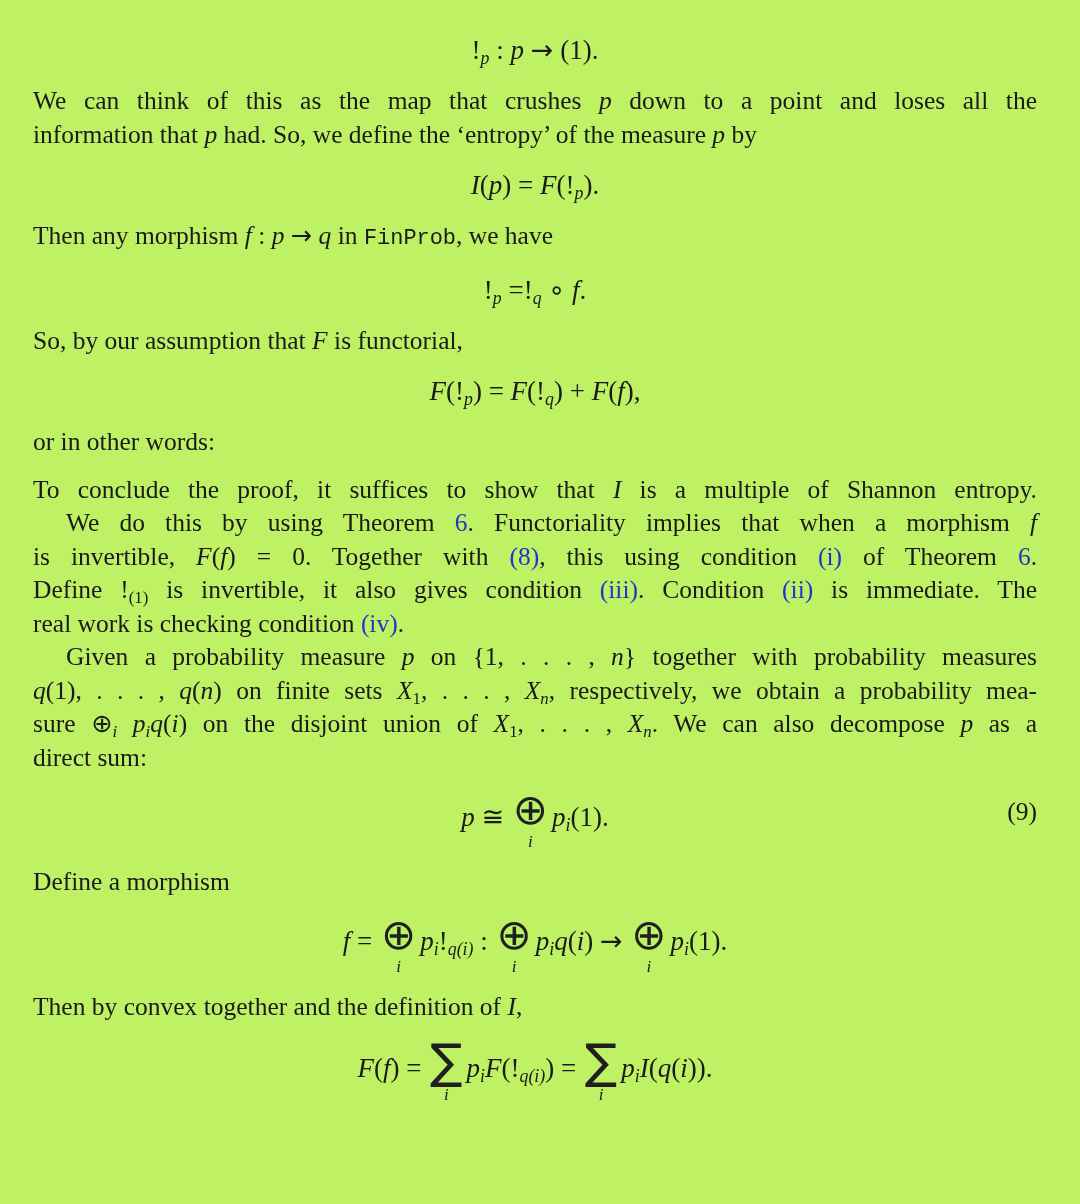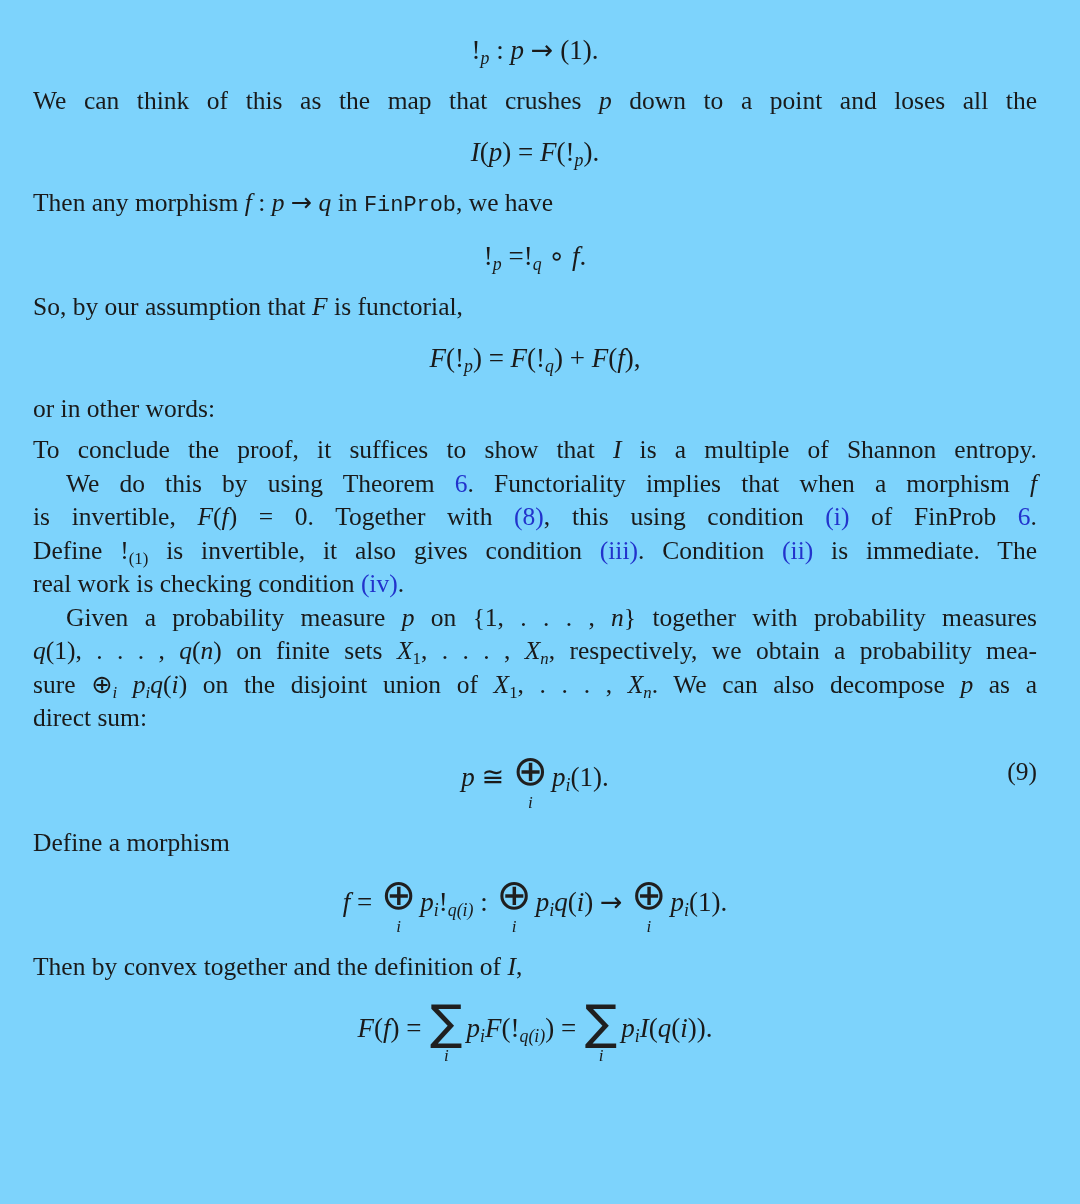--- a/index.html
+++ b/index.html
@@ -1,21 +1,21 @@
 <!DOCTYPE html>
 <html><head>
 <meta charset="utf-8">
 <style>
   html,body { margin:0; padding:0; background:#ffffff; }
   .page {
     position:relative;
     width:1080px; height:1204px;
     box-sizing:border-box;
     padding:16px 43px 0 33px;
-    background:#7dd3fc;
+    background:#bef264;
     font-family:"Liberation Serif", serif;
     font-size:25.5px;
     color:#1a1a1a;
     overflow:hidden;
   }
   .line {
     line-height:33.5px;
     text-align:justify;
     text-align-last:justify;
   }
@@ -26,21 +26,21 @@
   .msub { font-size:66%; vertical-align:-0.3em; line-height:0; }
   .sym { font-family:"DejaVu Sans", sans-serif; }
   .mlink { color:#2233cc; }
   .eq {
     position:relative;
     text-align:center;
     font-size:27px;
     line-height:40px;
     margin:14px 0;
   }
-  .para { margin:8px 0; }
+  .para { margin:14px 0; }
   .textblock { margin:0 0; }
   .eqnum {
     position:absolute; right:0; top:50%;
     transform:translateY(-50%);
     font-size:25.5px; color:#1a1a1a;
   }
   .eq.bigrow .eqnum { top:38%; }
   .opstack {
     display:inline-flex; flex-direction:column; align-items:center;
     vertical-align:middle; margin:0 4px 0 2px;
@@ -57,20 +57,21 @@
 <body>
 
 <div class="page">
 
   <div class="eq">
     <span><span>!</span><span class="mi msub">p</span><span> : </span><span class="mi">p</span><span> </span><span class="sym">→</span><span> (1).</span></span>
   </div>
 
   <div class="para">
     <div class="line"><span>We can think of this as the map that crushes </span><span class="mi">p</span><span> down to a point and loses all the</span></div>
+    <div class="line end"><span>information that </span><span class="mi">p</span><span> had. So, we define the ‘entropy’ of the measure </span><span class="mi">p</span><span> by</span></div>
   </div>
 
   <div class="eq">
     <span><span class="mi">I</span><span>(</span><span class="mi">p</span><span>) = </span><span class="mi">F</span><span>(!</span><span class="mi msub">p</span><span>).</span></span>
   </div>
 
   <div class="para">
     <div class="line end"><span>Then any morphism </span><span class="mi">f</span><span> : </span><span class="mi">p</span><span> </span><span class="sym">→</span><span> </span><span class="mi">q</span><span> in </span><span class="tt">FinProb</span><span>, we have</span></div>
   </div>
 
@@ -87,21 +88,21 @@
   </div>
 
   <div class="para">
     <div class="line end"><span>or in other words:</span></div>
   </div>
 
 
   <div class="textblock">
     <div class="line"><span>To conclude the proof, it suffices to show that </span><span class="mi">I</span><span> is a multiple of Shannon entropy.</span></div>
     <div class="line ind"><span>We do this by using Theorem </span><span class="mlink">6</span><span>. Functoriality implies that when a morphism </span><span class="mi">f</span></div>
-    <div class="line"><span>is invertible, </span><span class="mi">F</span><span>(</span><span class="mi">f</span><span>) = 0. Together with </span><span class="mlink">(8)</span><span>, this using condition </span><span class="mlink">(i)</span><span> of FinProb </span><span class="mlink">6</span><span>.</span></div>
+    <div class="line"><span>is invertible, </span><span class="mi">F</span><span>(</span><span class="mi">f</span><span>) = 0. Together with </span><span class="mlink">(8)</span><span>, this using condition </span><span class="mlink">(i)</span><span> of Theorem </span><span class="mlink">6</span><span>.</span></div>
     <div class="line"><span>Define !</span><span class="msub">(1)</span><span> is invertible, it also gives condition </span><span class="mlink">(iii)</span><span>. Condition </span><span class="mlink">(ii)</span><span> is immediate. The</span></div>
     <div class="line end"><span>real work is checking condition </span><span class="mlink">(iv)</span><span>.</span></div>
     <div class="line ind"><span>Given a probability measure </span><span class="mi">p</span><span> on {1, . . . , </span><span class="mi">n</span><span>} together with probability measures</span></div>
     <div class="line"><span class="mi">q</span><span>(1), . . . , </span><span class="mi">q</span><span>(</span><span class="mi">n</span><span>) on finite sets </span><span class="mi">X</span><span class="msub">1</span><span>, . . . , </span><span class="mi">X</span><span class="mi msub">n</span><span>, respectively, we obtain a probability mea-</span></div>
     <div class="line"><span>sure </span><span class="sym">⊕</span><span class="mi msub">i</span><span> </span><span class="mi">p</span><span class="mi msub">i</span><span class="mi">q</span><span>(</span><span class="mi">i</span><span>) on the disjoint union of </span><span class="mi">X</span><span class="msub">1</span><span>, . . . , </span><span class="mi">X</span><span class="mi msub">n</span><span>. We can also decompose </span><span class="mi">p</span><span> as a</span></div>
     <div class="line end"><span>direct sum:</span></div>
   </div>
 
   <div class="eq bigrow">
     <span><span class="mi">p</span><span> </span><span class="sym">≅</span><span> </span><span class="opstack">

